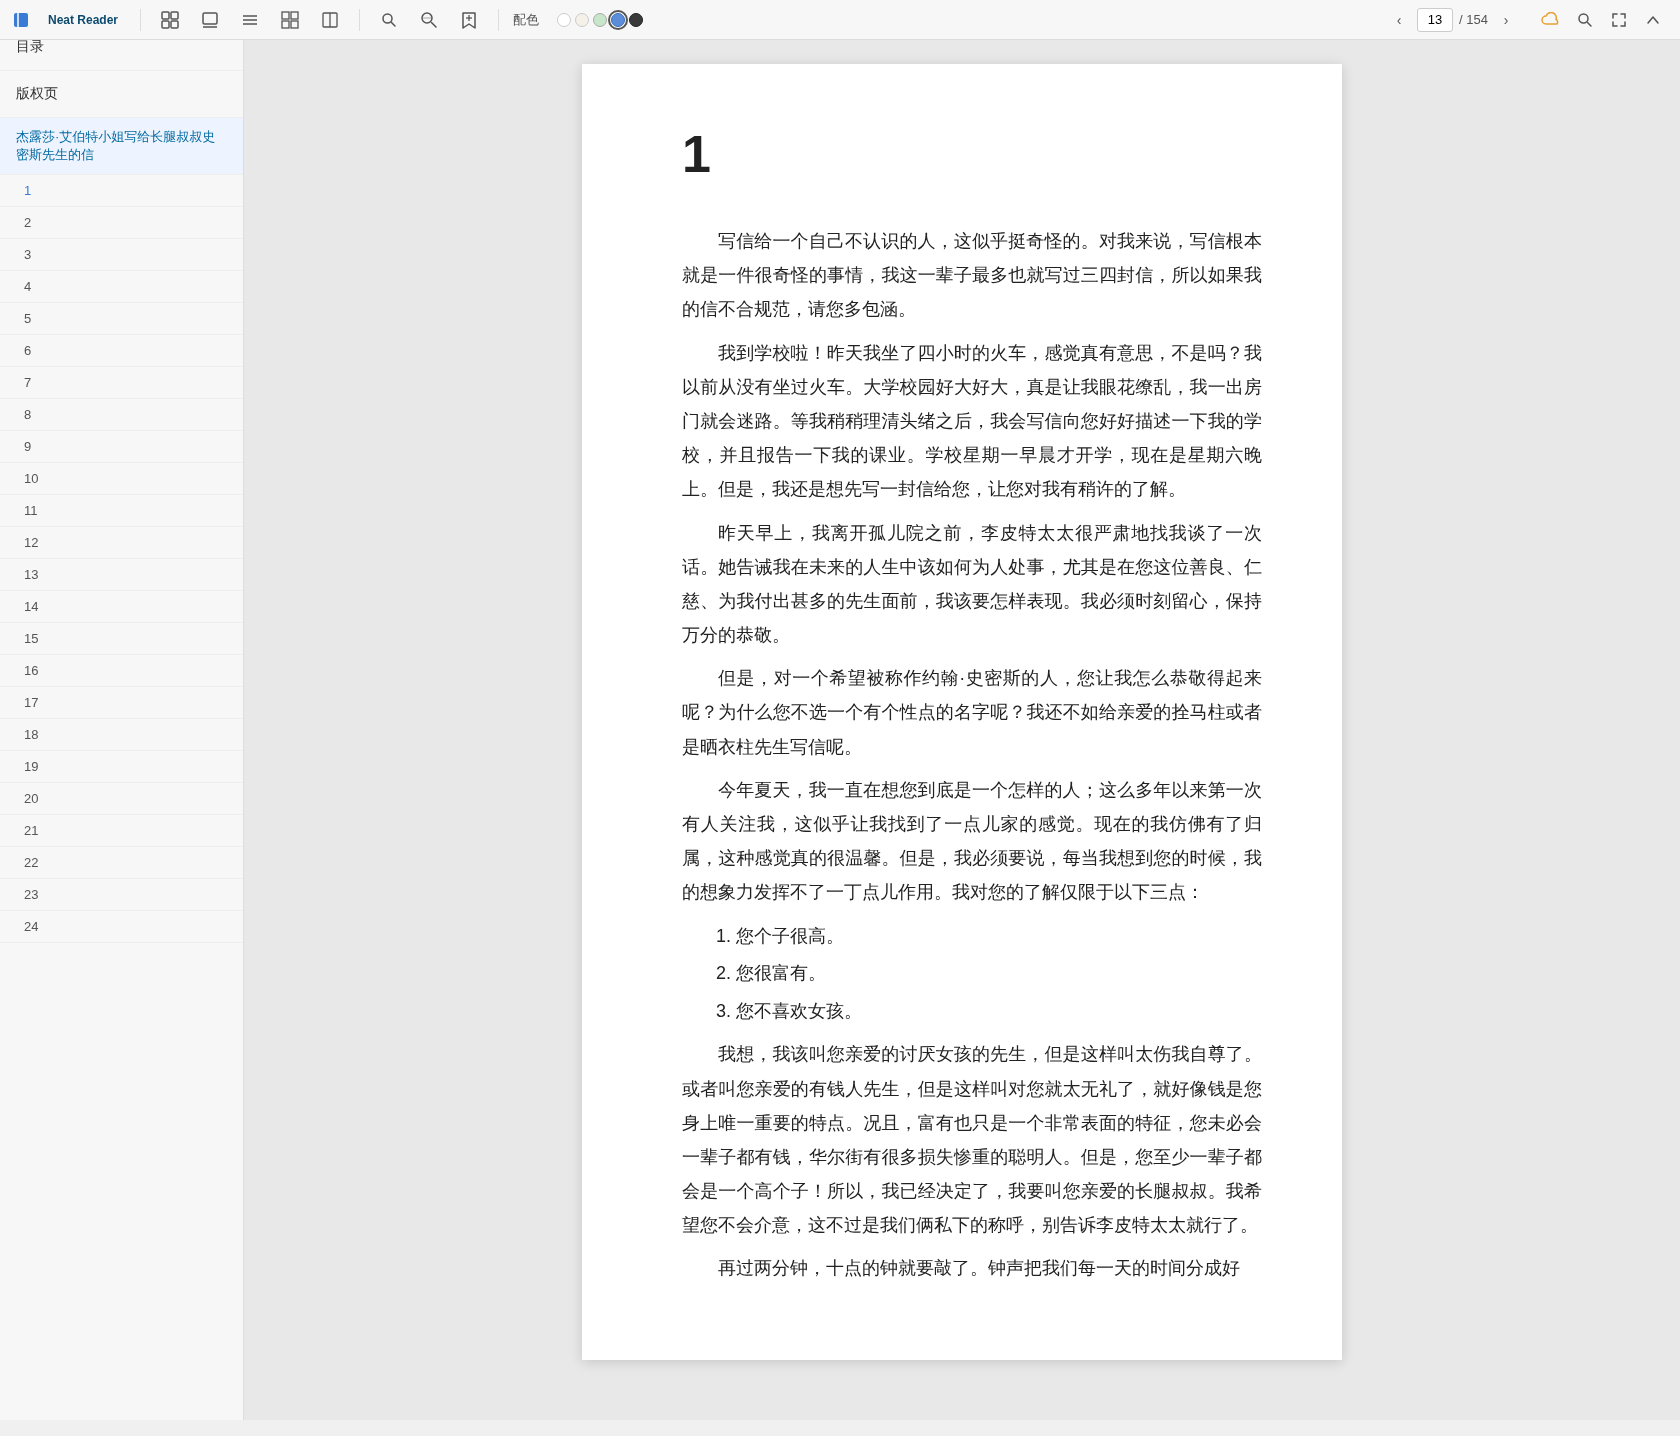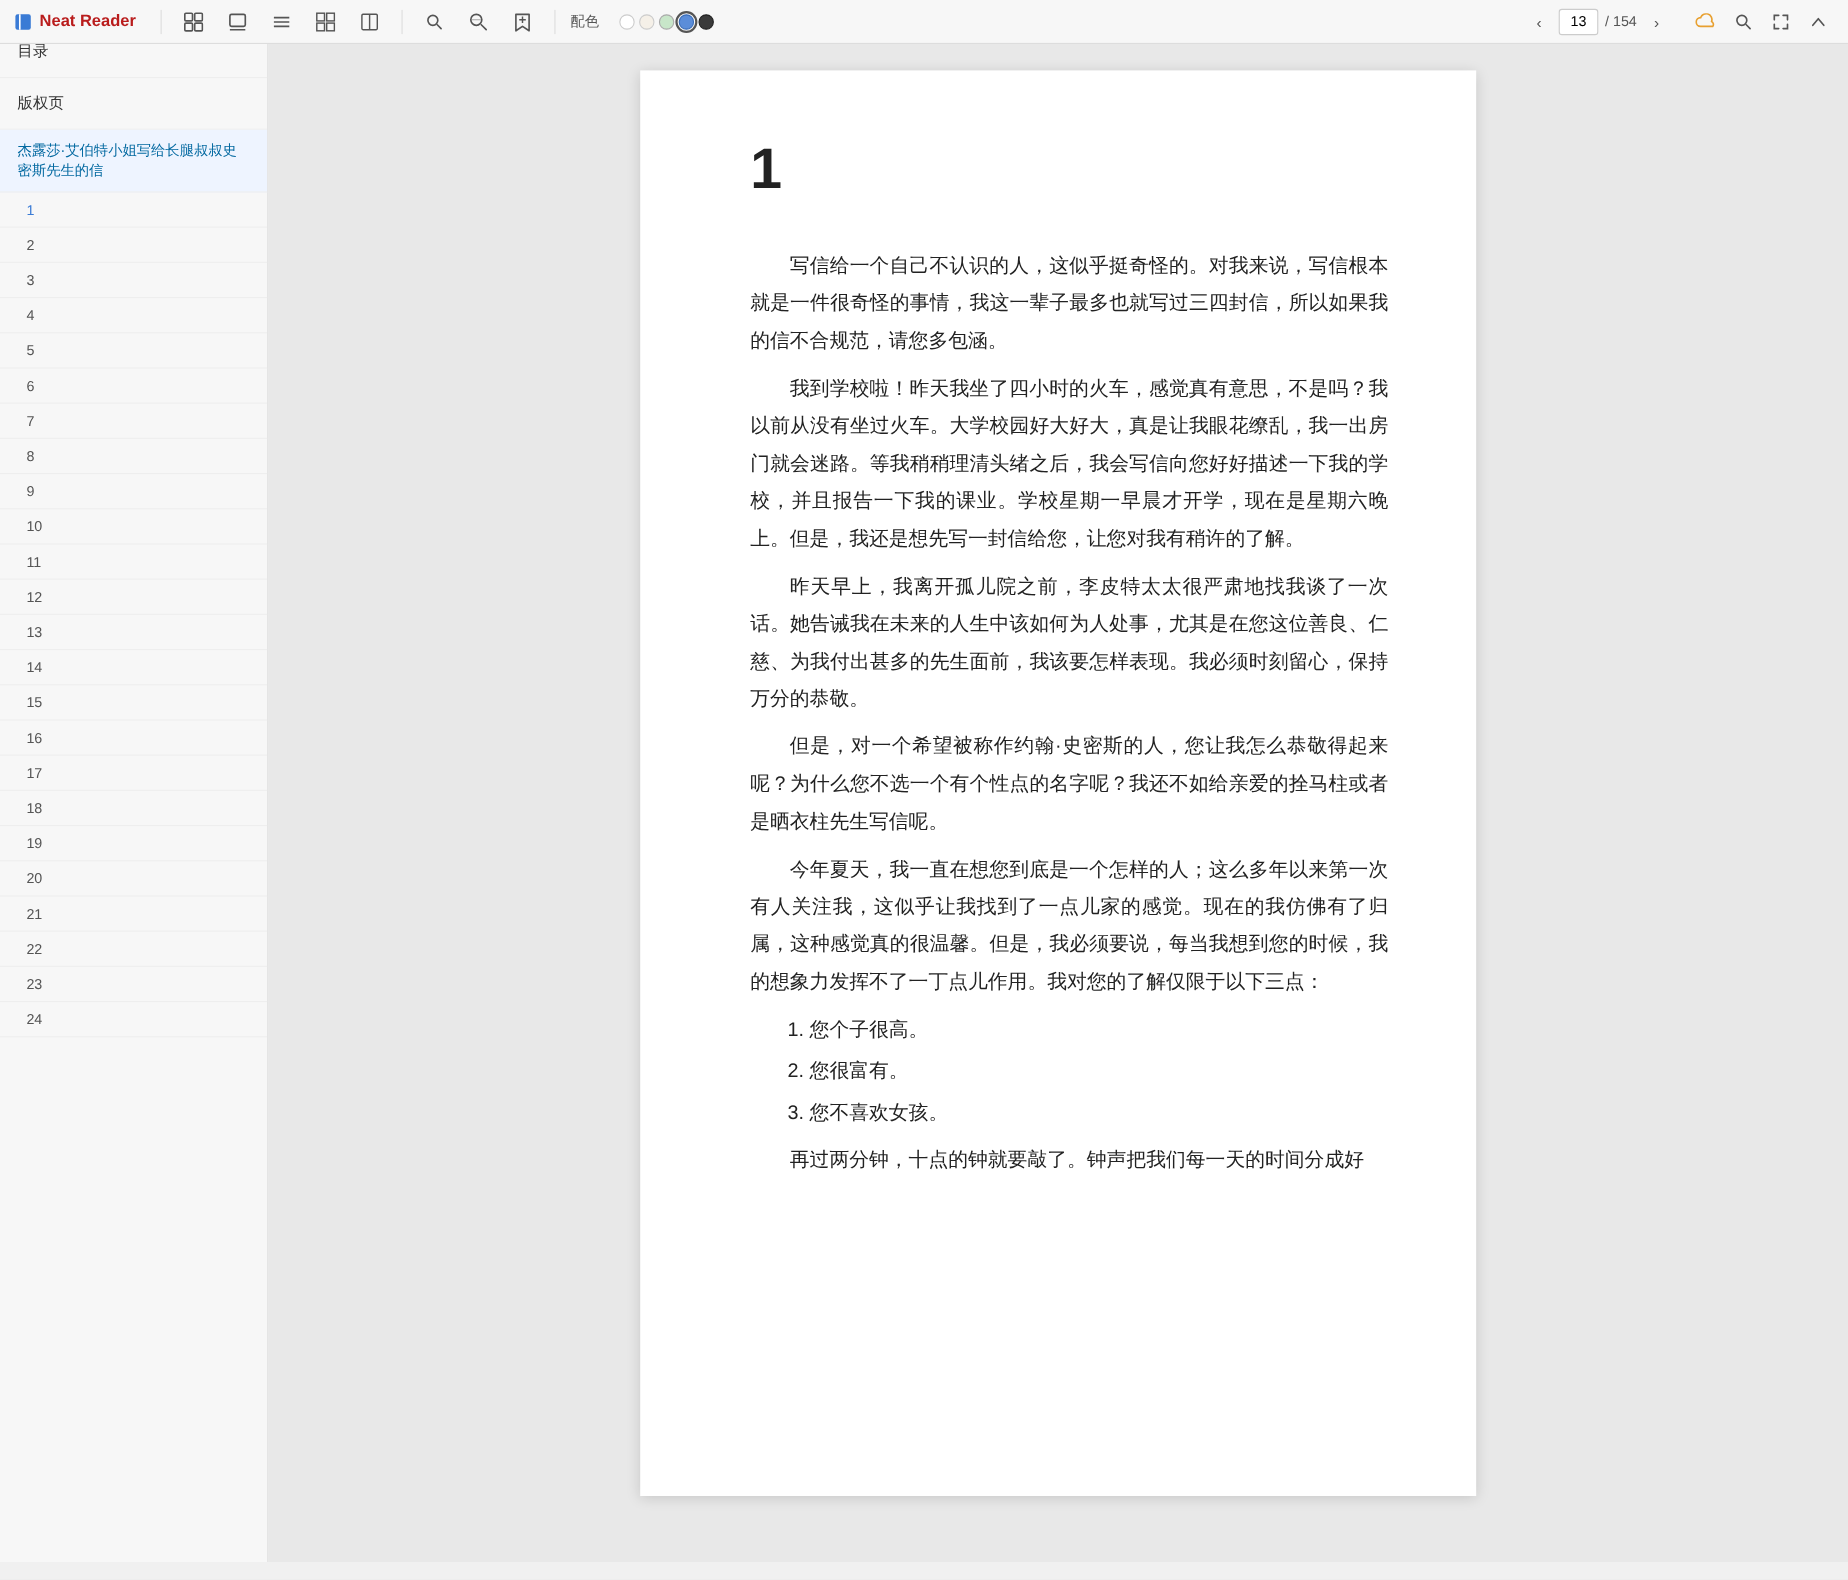--- a/index.html
+++ b/index.html
@@ -14,24 +14,24 @@
       border-bottom: 1px solid #ddd;
       padding: 0 12px;
       gap: 10px;
       position: fixed;
       top: 0; left: 0; right: 0;
       z-index: 100;
     }
     .toolbar-brand {
       display: flex;
       align-items: center;
-      gap: 6px;
-      color: #b91c1c;
+      gap: 18px;
+      color: #0c4a6e;
       font-weight: 600;
-      font-size: 15px;
+      font-size: 12px;
       margin-right: 8px;
     }
     .toolbar-brand svg { width: 18px; height: 18px; }
     .toolbar-sep { width: 1px; height: 22px; background: #ddd; margin: 0 4px; }
     .toolbar-icon-btn {
       width: 30px; height: 30px;
       display: flex; align-items: center; justify-content: center;
       border-radius: 4px;
       cursor: pointer;
       color: #555;
@@ -321,17 +321,18 @@
         <p>写信给一个自己不认识的人，这似乎挺奇怪的。对我来说，写信根本就是一件很奇怪的事情，我这一辈子最多也就写过三四封信，所以如果我的信不合规范，请您多包涵。</p>
         <p>我到学校啦！昨天我坐了四小时的火车，感觉真有意思，不是吗？我以前从没有坐过火车。大学校园好大好大，真是让我眼花缭乱，我一出房门就会迷路。等我稍稍理清头绪之后，我会写信向您好好描述一下我的学校，并且报告一下我的课业。学校星期一早晨才开学，现在是星期六晚上。但是，我还是想先写一封信给您，让您对我有稍许的了解。</p>
         <p>昨天早上，我离开孤儿院之前，李皮特太太很严肃地找我谈了一次话。她告诫我在未来的人生中该如何为人处事，尤其是在您这位善良、仁慈、为我付出甚多的先生面前，我该要怎样表现。我必须时刻留心，保持万分的恭敬。</p>
         <p>但是，对一个希望被称作约翰·史密斯的人，您让我怎么恭敬得起来呢？为什么您不选一个有个性点的名字呢？我还不如给亲爱的拴马柱或者是晒衣柱先生写信呢。</p>
         <p>今年夏天，我一直在想您到底是一个怎样的人；这么多年以来第一次有人关注我，这似乎让我找到了一点儿家的感觉。现在的我仿佛有了归属，这种感觉真的很温馨。但是，我必须要说，每当我想到您的时候，我的想象力发挥不了一丁点儿作用。我对您的了解仅限于以下三点：</p>
         <ol>
           <li>您个子很高。</li>
           <li>您很富有。</li>
           <li>您不喜欢女孩。</li>
         </ol>
+        <p>我想，我该叫您亲爱的讨厌女孩的先生，但是这样叫太伤我自尊了。或者叫您亲爱的有钱人先生，但是这样叫对您就太无礼了，就好像钱是您身上唯一重要的特点。况且，富有也只是一个非常表面的特征，您未必会一辈子都有钱，华尔街有很多损失惨重的聪明人。但是，您至少一辈子都会是一个高个子！所以，我已经决定了，我要叫您亲爱的长腿叔叔。我希望您不会介意，这不过是我们俩私下的称呼，别告诉李皮特太太就行了。</p>
         <p>再过两分钟，十点的钟就要敲了。钟声把我们每一天的时间分成好</p>
       </div>
     </div>
   </div>
 </div>
 
 </body></html>

